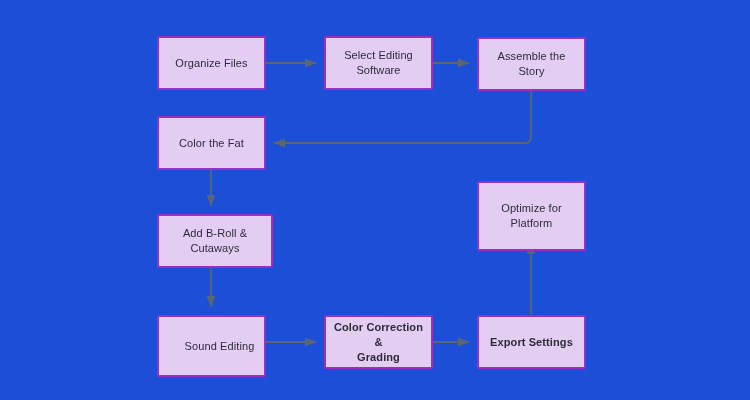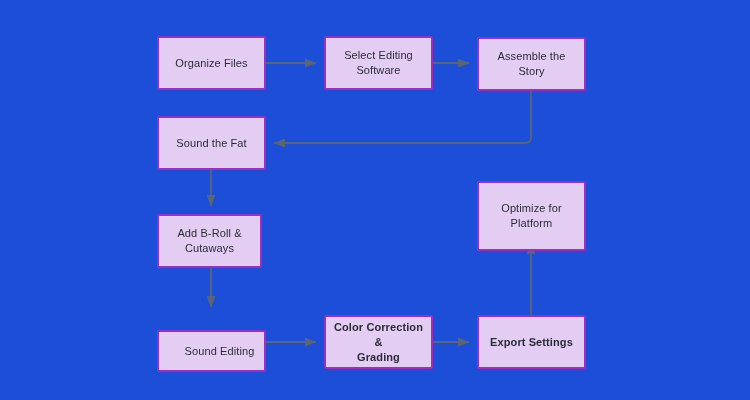--- a/index.html
+++ b/index.html
@@ -84,29 +84,29 @@
   <div class="node" style="left:324px; top:36px; width:109px; height:54px;align-items:center;">
     <span class="node-label">Select Editing
 Software</span>
   </div>
 
   <div class="node" style="left:477px; top:37px; width:109px; height:54px;align-items:center;">
     <span class="node-label">Assemble the Story</span>
   </div>
 
   <div class="node" style="left:157px; top:116px; width:109px; height:54px;">
-    <span class="node-label">Sound the Fat</span>
+    <span class="node-label">Color the Fat</span>
   </div>
 
-  <div class="node" style="left:157px; top:214px; width:105px; height:54px;text-align:center;">
+  <div class="node" style="left:157px; top:214px; width:116px; height:54px;text-align:center;">
     <span class="node-label">Add B-Roll &amp;
 Cutaways</span>
   </div>
 
-  <div class="node" style="left:157px; top:330px; width:109px; height:42px;padding-left:22px;">
+  <div class="node" style="left:157px; top:315px; width:109px; height:62px;padding-left:22px;">
     <span class="node-label">Sound Editing</span>
   </div>
 
   <div class="node" style="left:324px; top:315px; width:109px; height:54px;font-weight:bold;">
     <span class="node-label">Color Correction &amp;
 Grading</span>
   </div>
 
   <div class="node" style="left:477px; top:315px; width:109px; height:54px;font-weight:bold;">
     <span class="node-label">Export Settings</span>

